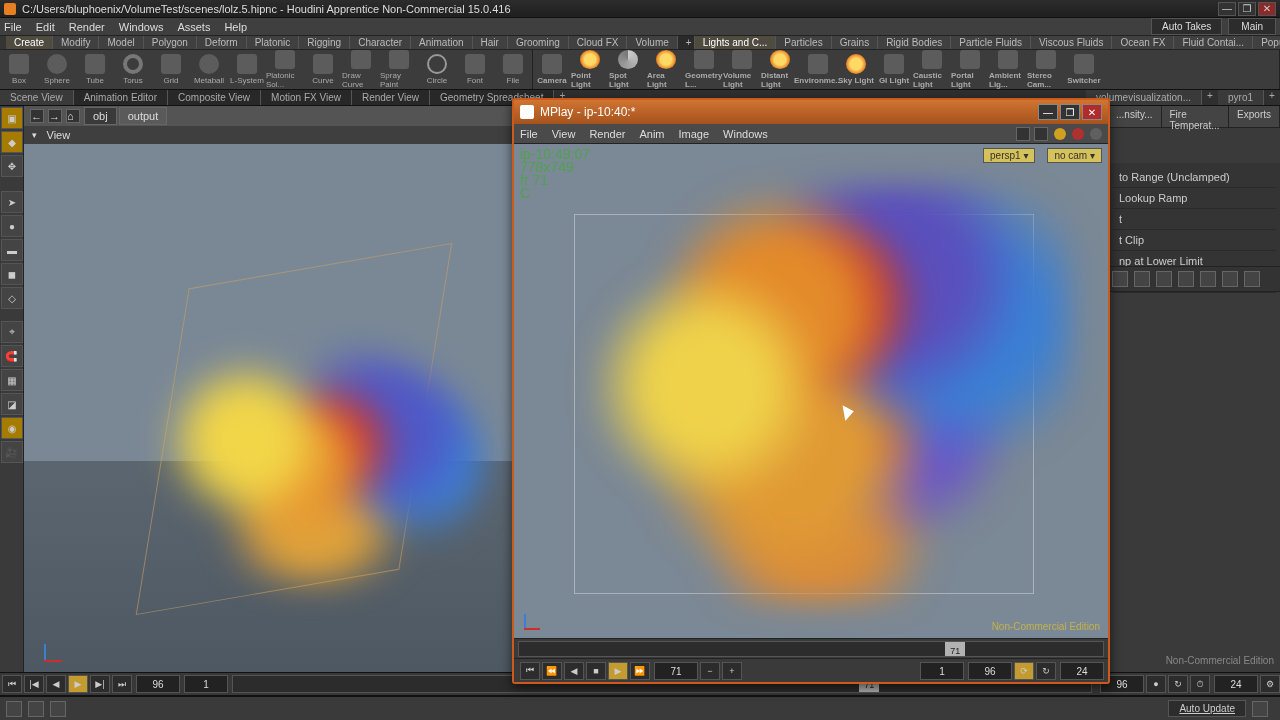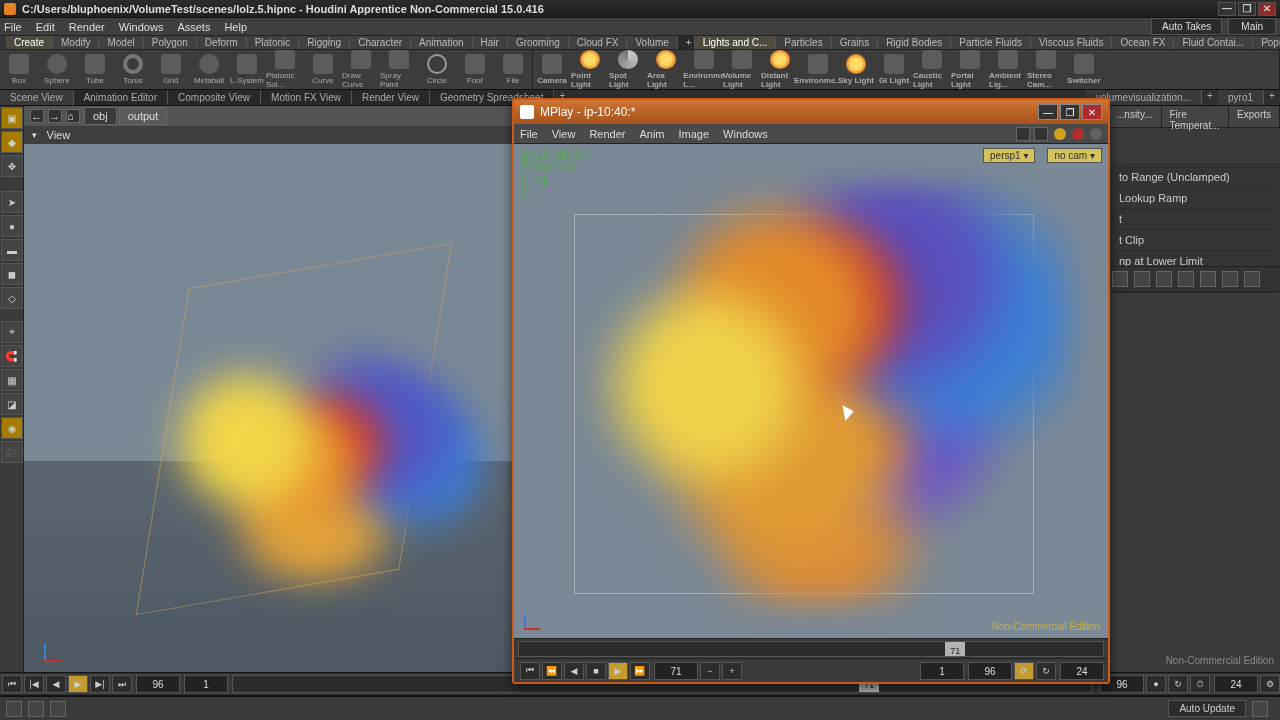--- a/index.html
+++ b/index.html
@@ -1,19 +1,19 @@
 <!DOCTYPE html>
 <html><head>
 <meta charset="utf-8">
 <style>
 * { margin:0; padding:0; box-sizing:border-box; font-family: Arial, sans-serif; user-select:none; }
 body { background:#3a3a3a; width:1280px; height:720px; overflow:hidden; position:relative; color:#ccc; font-size:11px; }
 
 
-.title-bar { height:18px; background:linear-gradient(#2c2c2c,#1f1f1f); display:flex; align-items:center; padding:0 4px; border-bottom:1px solid #111;font-weight:bold; }
+.title-bar { height:18px; background:linear-gradient(#2c2c2c,#1f1f1f); display:flex; align-items:center; padding:0 4px; border-bottom:1px solid #111; }
 .title-bar .h-icon { width:12px; height:12px; background:#e67e22; border-radius:2px; margin-right:6px; }
 .title-bar .title-text { flex:1; color:#ddd; font-size:11px; }
 .title-bar .win-btn { width:18px; height:14px; background:#333; margin-left:2px; display:flex; align-items:center; justify-content:center; font-size:10px; cursor:pointer; border:1px solid #555; }
 .win-btn.close { background:#8a2a2a; }
 
 
 .menu-bar { height:18px; background:#3f3f3f; display:flex; align-items:center; padding:0 4px; font-size:11px; color:#ddd; border-bottom:1px solid #222; }
 .menu-bar span { margin-right:14px; cursor:pointer; }
 .menu-bar .spacer { flex:1; }
 .menu-bar .auto-takes { background:#2c2c2c; padding:2px 10px; border:1px solid #555; font-size:10px; }
@@ -129,21 +129,21 @@
 .tl-track { flex:1; height:18px; background:#2c2c2c; border:1px solid #555; margin:0 4px; position:relative; }
 .tl-thumb { position:absolute; top:0; bottom:0; width:20px; background:#b2b2b2; color:#222; font-size:9px; text-align:center; line-height:18px; }
 
 
 .mplay-timeline { height:20px; background:#3a3a3a; display:flex; align-items:center; border-top:1px solid #222; }
 .mplay-timeline .tl-track { height:16px; }
 .mplay-pbar { height:24px; background:#3a3a3a; display:flex; align-items:center; padding:0 4px; border-top:1px solid #222; }
 .mplay-pbar .tl-btn.play { background:#c49b2e; }
 
 
-.status-bar { position:absolute; left:0; right:0; bottom:0; height:24px; background:#3a3a3a; display:flex; align-items:center; padding:0 6px; border-top:1px solid #111; font-size:10px; }
+.status-bar { position:absolute; left:0; right:0; bottom:0; height:24px; background:#3a3a3a; display:flex; align-items:center; padding:0 6px; border-top:1px solid #111; font-size:10px;text-decoration:underline; }
 .status-bar .sicon { width:16px; height:16px; background:#444; border:1px solid #666; margin-right:6px; cursor:pointer; }
 .status-bar .auto-upd { margin-left:auto; background:#2c2c2c; padding:2px 10px; border:1px solid #555; }
 
 
 .flex1 { flex:1;font-weight:bold; }
 </style>
 </head>
 <body>
 
 <div class="title-bar">
@@ -264,21 +264,21 @@
     <div class="shelf-tool">
         <div class="si spot"></div>
         <span>Spot Light</span>
       </div>
     <div class="shelf-tool">
         <div class="si sun"></div>
         <span>Area Light</span>
       </div>
     <div class="shelf-tool">
         <div class="si"></div>
-        <span>Environme L...</span>
+        <span>Geometry L...</span>
       </div>
     <div class="shelf-tool">
         <div class="si"></div>
         <span>Volume Light</span>
       </div>
     <div class="shelf-tool">
         <div class="si sun"></div>
         <span>Distant Light</span>
       </div>
     <div class="shelf-tool">

